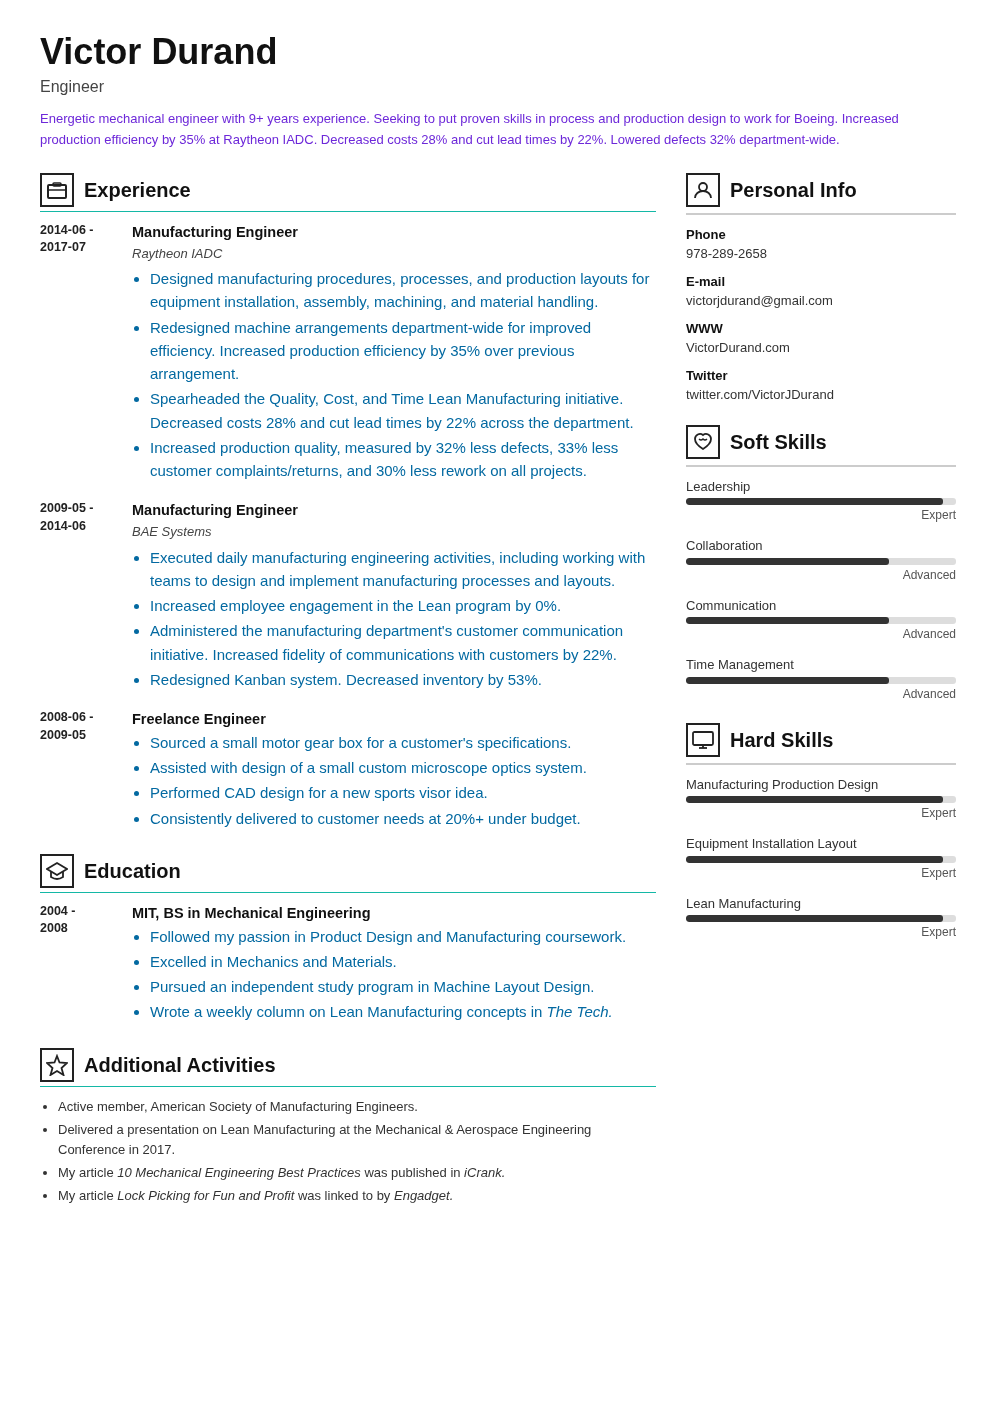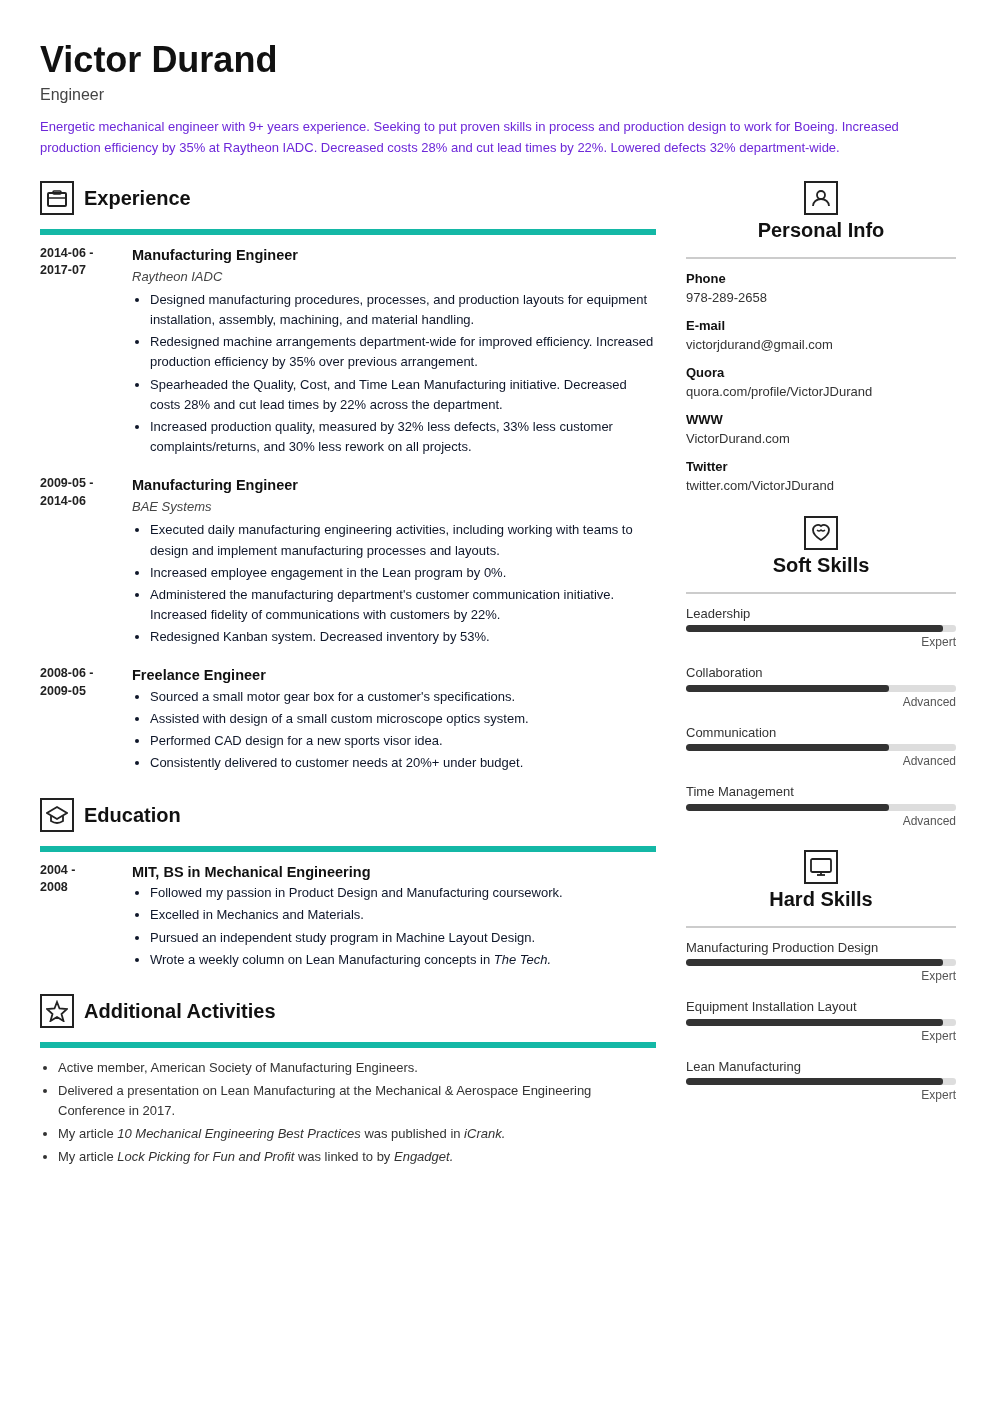--- a/index.html
+++ b/index.html
@@ -5,21 +5,21 @@
     * { box-sizing: border-box; margin: 0; padding: 0; }
     body {
       font-family: Arial, sans-serif;
       background: #fff;
       color: #222;
       font-size: 14px;
       line-height: 1.5;
     }
     .resume-wrapper {
       max-width: 996px;
-      margin: 8px auto;
+      margin: 0 auto;
       background: #fff;
       padding: 30px 40px 40px 40px;
       display: flex;
       flex-direction: column;
       justify-content: space-between;
     }
     .header {
       margin-bottom: 16px;
     }
     .header h1 {
@@ -53,22 +53,22 @@
       flex-shrink: 0;
     }
     .section {
       margin-bottom: 22px;
     }
     .section-header {
       display: flex;
       align-items: center;
       gap: 10px;
       margin-bottom: 10px;
-      padding-bottom: 14px;
-      border-bottom: 6px solid #14b8a6;
+      padding-bottom: 4px;
+      border-bottom: 1px solid #14b8a6;
     }
     .section-icon {
       width: 34px;
       height: 34px;
       border: 2px solid #222;
       display: flex;
       align-items: center;
       justify-content: center;
       font-size: 17px;
       flex-shrink: 0;
@@ -102,38 +102,38 @@
     }
     .entry-org {
       font-style: italic;
       font-size: 13px;
       color: #444;
       margin-bottom: 4px;
     }
     .entry-bullets {
       list-style: disc;
       padding-left: 18px;
-      font-size: 13px;
-      color: #0f172a;
+      font-size: 15px;
+      color: #0369a1;
       line-height: 1.55;
     }
     .entry-bullets li {
       margin-bottom: 2px;
     }
     
     .info-section {
       margin-bottom: 20px;
     }
     .info-section-header {
       display: flex;
       align-items: center;
+      gap: 10px;
       margin-bottom: 10px;
-      padding-bottom: 12px;
+      padding-bottom: 6px;
       border-bottom: 2px solid #ccc;
-      flex-direction: column;
     }
     .info-section-icon {
       width: 34px;
       height: 34px;
       border: 2px solid #222;
       display: flex;
       align-items: center;
       justify-content: center;
       font-size: 17px;
       flex-shrink: 0;
@@ -321,24 +321,20 @@
         </div>
         <div class="info-row">
           <div class="info-label">Phone</div>
           <div class="info-value">978-289-2658</div>
         </div>
         <div class="info-row">
           <div class="info-label">E-mail</div>
           <div class="info-value">victorjdurand@gmail.com</div>
         </div>
         <div class="info-row">
-          <div class="info-label">Quora</div>
-          <div class="info-value">quora.com/profile/VictorJDurand</div>
-        </div>
-        <div class="info-row">
           <div class="info-label">WWW</div>
           <div class="info-value">VictorDurand.com</div>
         </div>
         <div class="info-row">
           <div class="info-label">Twitter</div>
           <div class="info-value">twitter.com/VictorJDurand</div>
         </div>
       </div>
 
       <div class="info-section">

